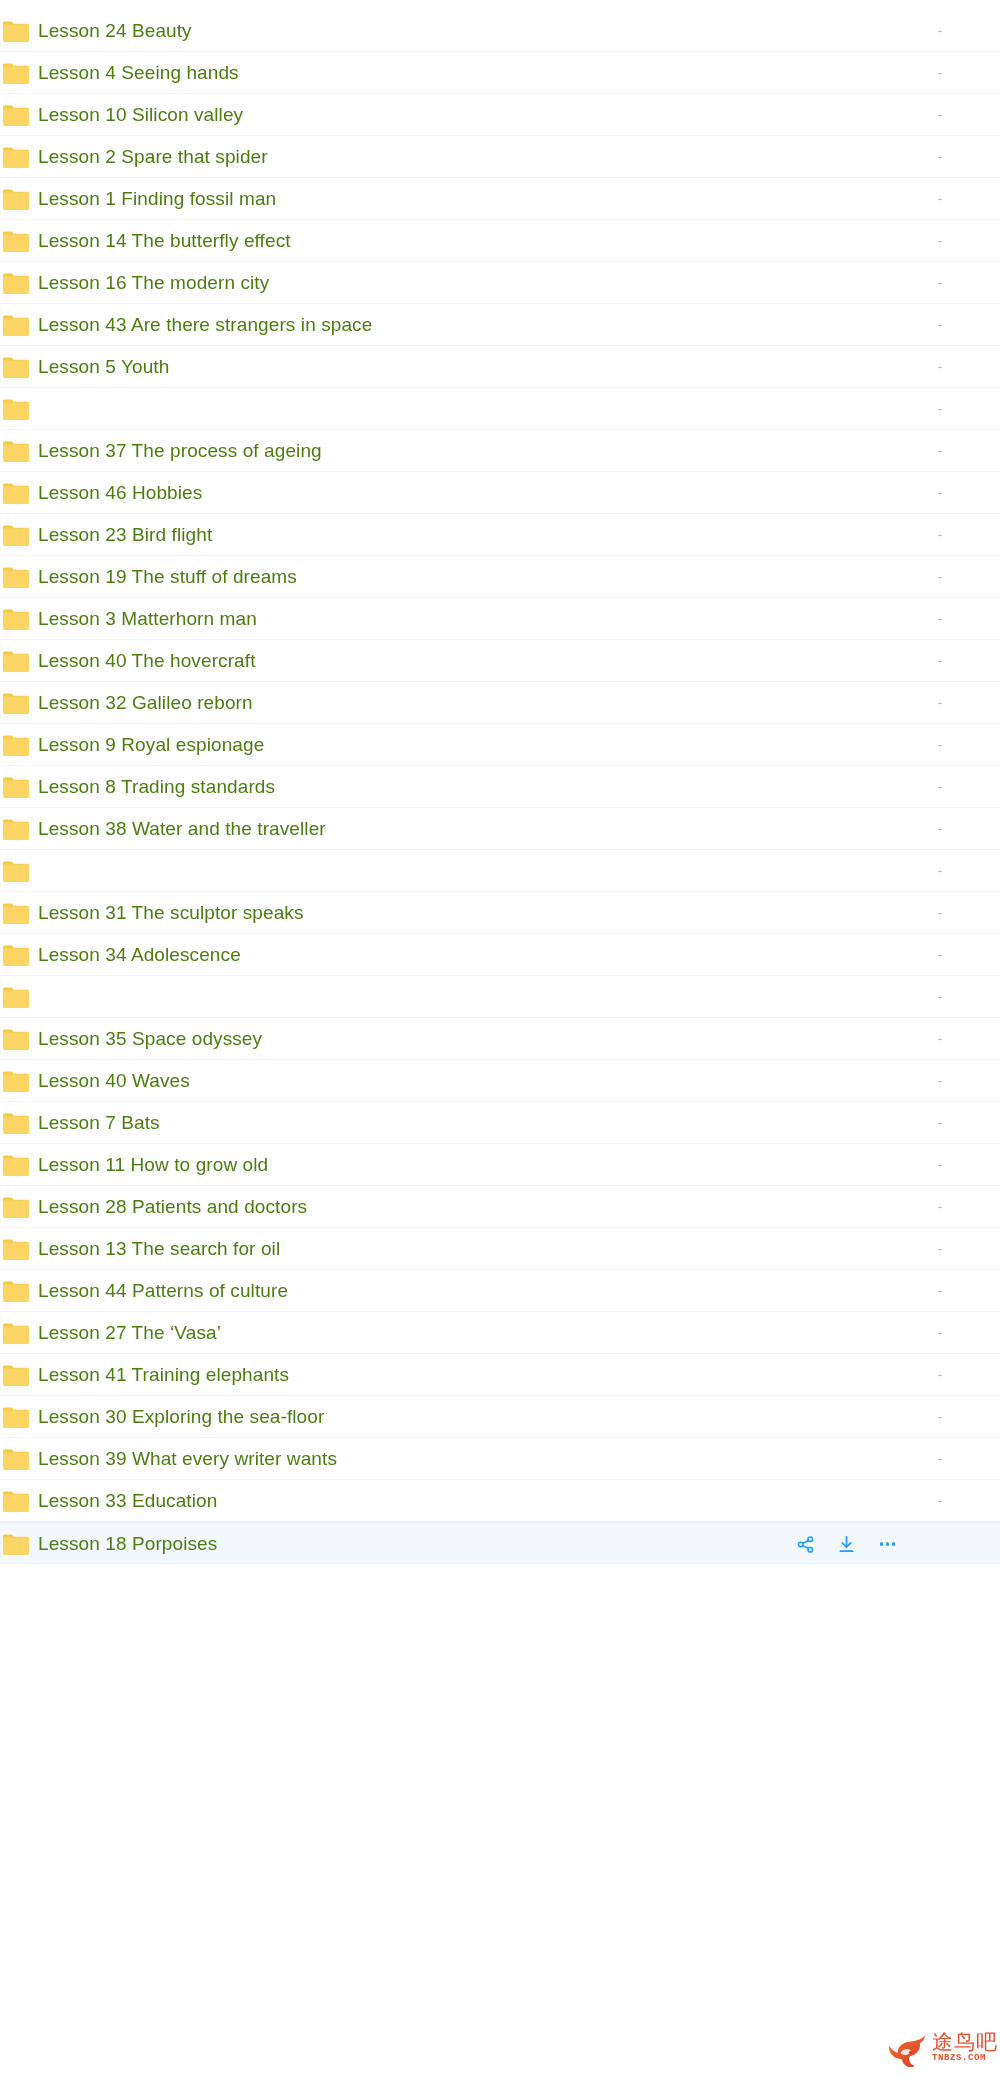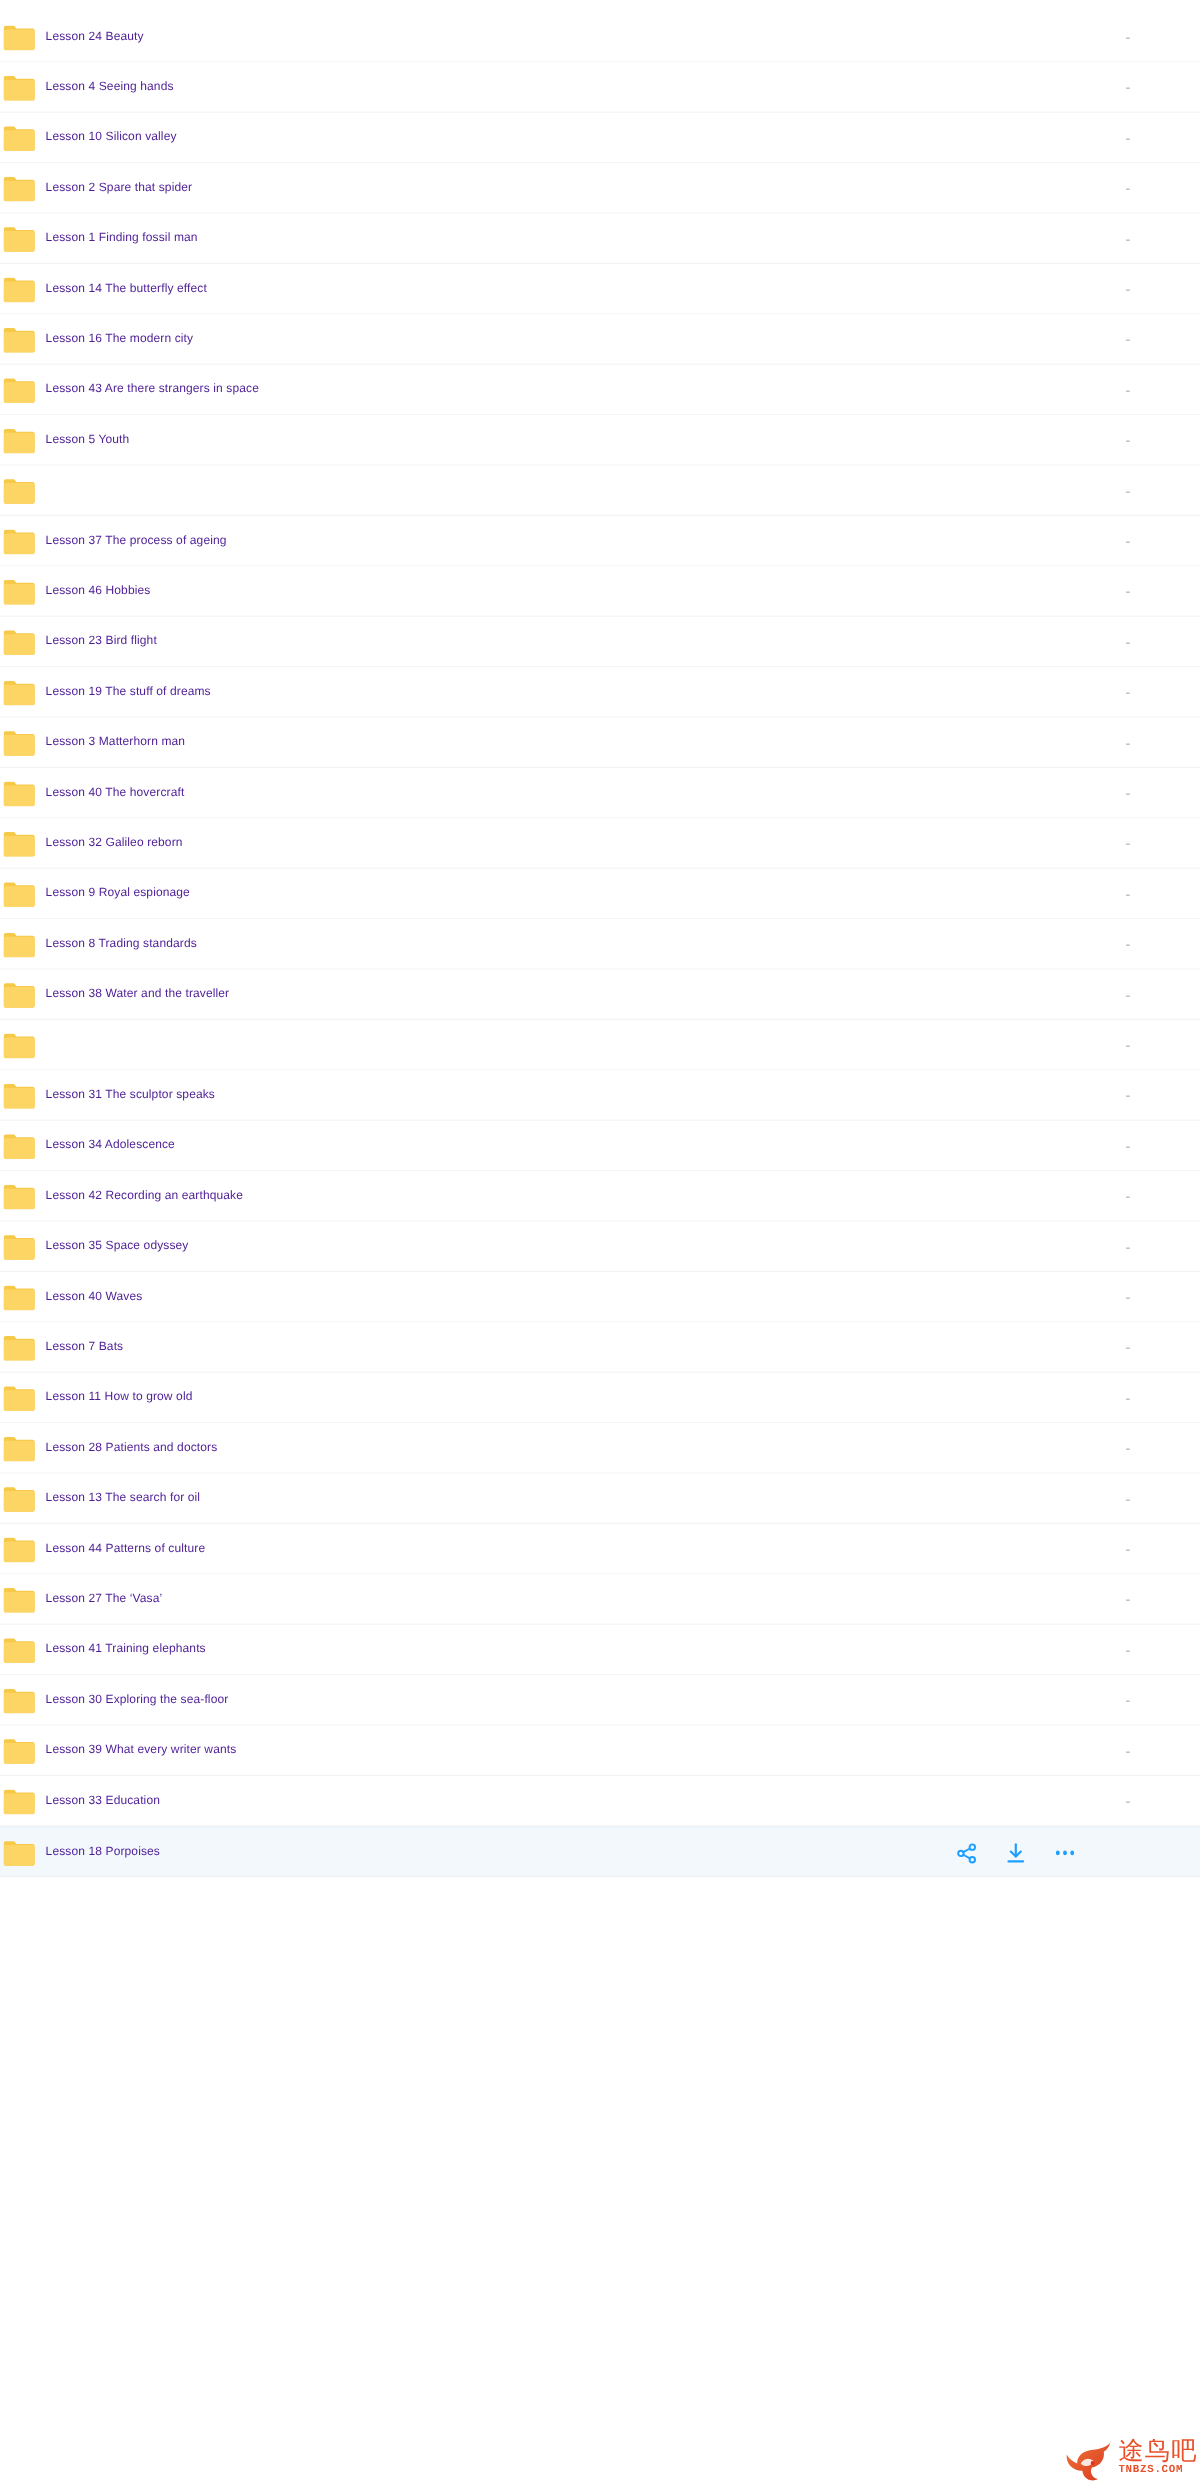--- a/index.html
+++ b/index.html
@@ -50,22 +50,22 @@
   }
   .folder-icon svg { display: block; }
 
   
   .file-name {
     position: absolute;
     left: 38px;
     top: 0;
     height: 42px;
     line-height: 42px;
-    font-size: 10px;
-    color: #4c1d95;
+    font-size: 19px;
+    color: #4d7c0f;
     letter-spacing: 0.1px;
     white-space: nowrap;
   }
 
   
   .file-meta {
     position: absolute;
     left: 930px;
     width: 20px;
     top: 0;
@@ -386,21 +386,20 @@
       <span class="file-name">Lesson 34 Adolescence</span>
       <span class="file-meta">-</span>
     </div>
     <div class="file-row">
       <span class="folder-icon">
         <svg viewBox="0 0 26 21" width="26" height="21" aria-hidden="true">
           <path d="M0 2.2C0 1.2 .8 .4 1.8 .4h6.3c.6 0 1.2 .3 1.5 .8l1 1.5h13.6c1 0 1.8 .8 1.8 1.8V19c0 1-.8 1.8-1.8 1.8H1.8C.8 20.8 0 20 0 19z" fill="#f7c948"></path>
           <path d="M0 5.4C0 4.4 .8 3.6 1.8 3.6h22.4c1 0 1.8 .8 1.8 1.8V19c0 1-.8 1.8-1.8 1.8H1.8C.8 20.8 0 20 0 19z" fill="#fcd565"></path>
         </svg>
       </span>
-      <span class="file-name">Lesson 42 Recording an earthquake</span>
       <span class="file-meta">-</span>
     </div>
     <div class="file-row">
       <span class="folder-icon">
         <svg viewBox="0 0 26 21" width="26" height="21" aria-hidden="true">
           <path d="M0 2.2C0 1.2 .8 .4 1.8 .4h6.3c.6 0 1.2 .3 1.5 .8l1 1.5h13.6c1 0 1.8 .8 1.8 1.8V19c0 1-.8 1.8-1.8 1.8H1.8C.8 20.8 0 20 0 19z" fill="#f7c948"></path>
           <path d="M0 5.4C0 4.4 .8 3.6 1.8 3.6h22.4c1 0 1.8 .8 1.8 1.8V19c0 1-.8 1.8-1.8 1.8H1.8C.8 20.8 0 20 0 19z" fill="#fcd565"></path>
         </svg>
       </span>
       <span class="file-name">Lesson 35 Space odyssey</span>

